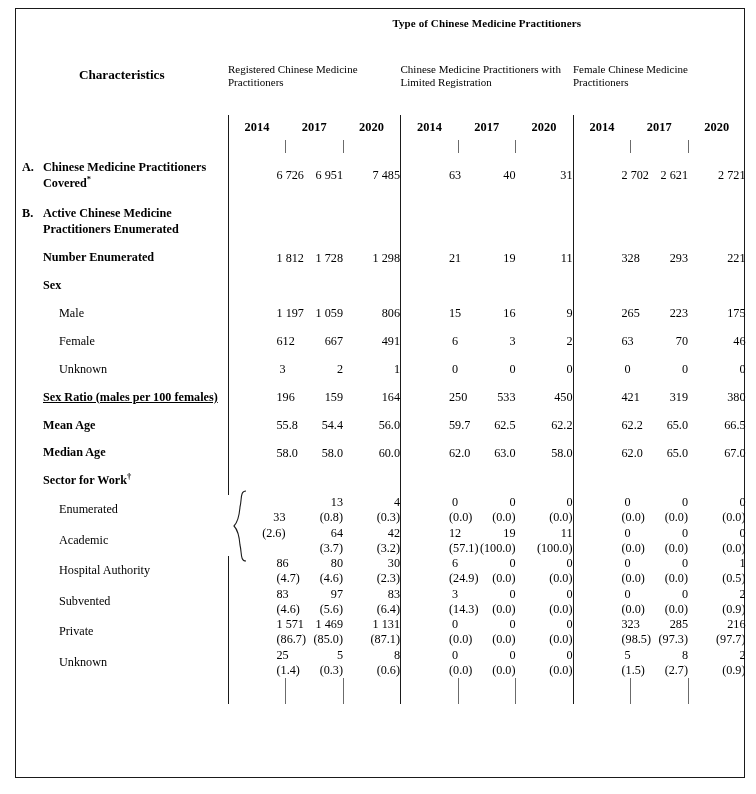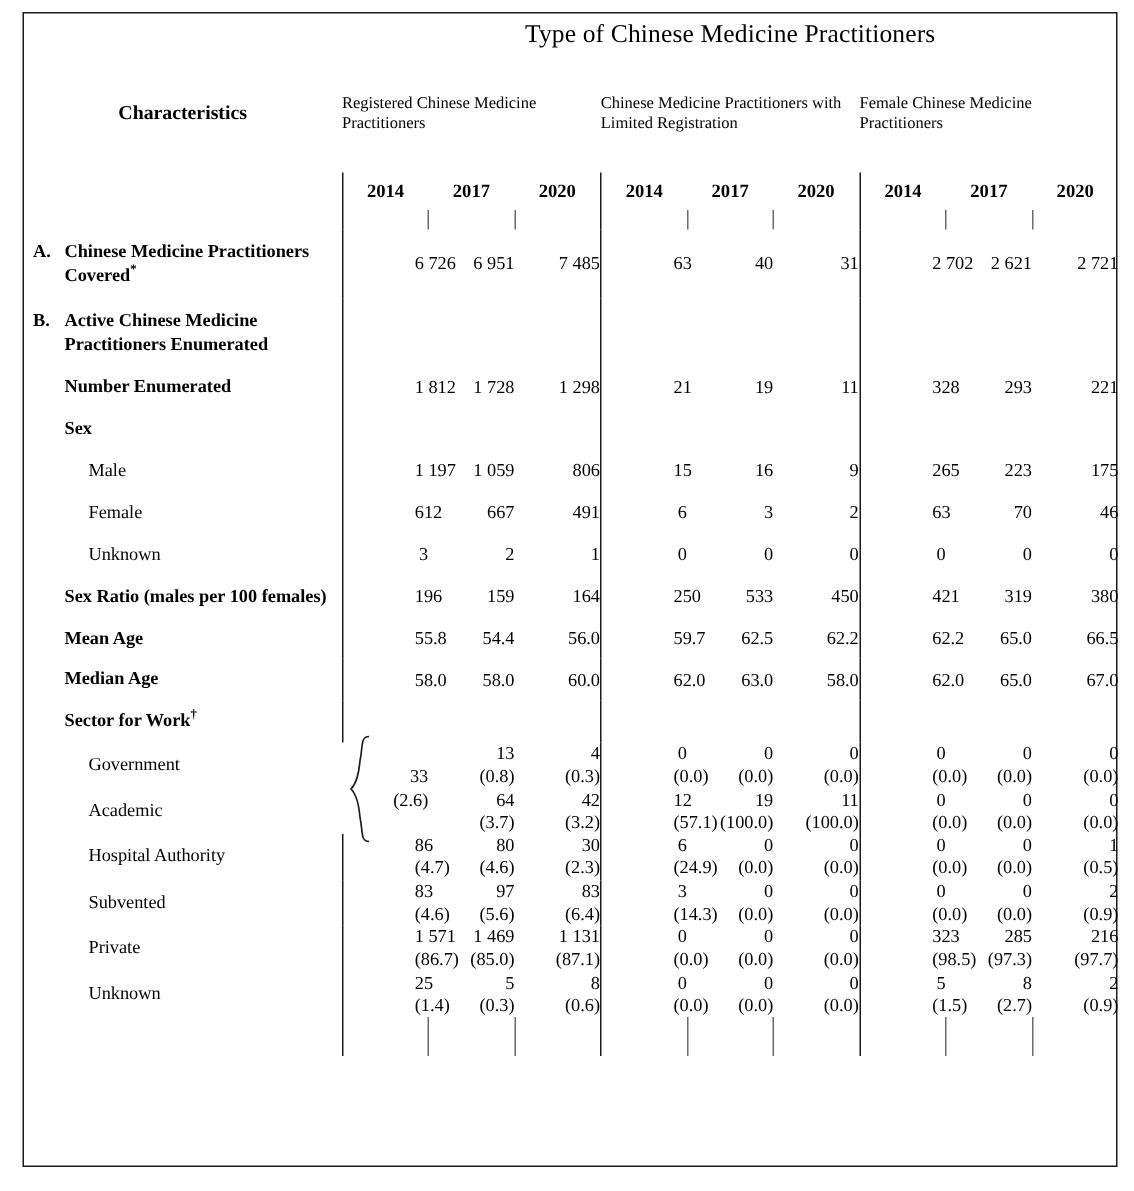--- a/index.html
+++ b/index.html
@@ -38,22 +38,22 @@
     border: 0;
   }
 
   
   col.c-char { width: 212px; }
   col.c-num  { width: 57.5px; }
 
   
   .hdr-type {
     text-align: center;
-    font-weight: normal;
-    font-size: 17px;
+    font-weight: bold;
+    font-size: 11px;
     height: 28px;
     border-bottom: 1.2px solid #1a1a1a;
     border-left: 1.2px solid #1a1a1a;
     letter-spacing: .1px;
   }
   .hdr-char {
     text-align: center;
     font-weight: bold;
     font-size: 13.2px;
     vertical-align: middle;
@@ -282,21 +282,21 @@
           <td class="val">1</td>
           <td class="val grp-start">0</td>
           <td class="val">0</td>
           <td class="val">0</td>
           <td class="val grp-start">0</td>
           <td class="val">0</td>
           <td class="val">0</td>
         </tr>
         <tr>
           <td class="lbl">
-            <div class="lv-1" style="padding-top:6px;padding-bottom:6px;">Sex Ratio (males per 100 females)</div>
+            <div class="lv-1" style="padding-top:6px;padding-bottom:6px;text-decoration:underline;">Sex Ratio (males per 100 females)</div>
           </td>
           <td class="val grp-start">196</td>
           <td class="val">159</td>
           <td class="val">164</td>
           <td class="val grp-start">250</td>
           <td class="val">533</td>
           <td class="val">450</td>
           <td class="val grp-start">421</td>
           <td class="val">319</td>
           <td class="val">380</td>
@@ -338,21 +338,21 @@
           <td class="val"></td>
           <td class="val grp-start"></td>
           <td class="val"></td>
           <td class="val"></td>
           <td class="val grp-start"></td>
           <td class="val"></td>
           <td class="val"></td>
         </tr>
         <tr>
           <td class="lbl">
-            <div class="lv-2" style="padding-top:6px;padding-bottom:6px;">Government</div>
+            <div class="lv-2" style="padding-top:6px;padding-bottom:6px;">Enumerated</div>
           </td>
           <td class="brace-cell" rowspan="2">
             <svg class="brace-svg" viewBox="0 0 16 74" preserveAspectRatio="none">
               <path d="M13 2 C7 2 9 10 7 18 C6 30 3 35 1 37 C3 39 6 44 7 56 C9 64 7 72 13 72" fill="none" stroke="#1a1a1a" stroke-width="1.1"></path>
             </svg>
             <div style="padding-left:18px;"><span>33</span><span class="pct">(2.6)</span></div>
           </td>
           <td class="val"><span>13</span><span class="pct">(0.8)</span></td>
           <td class="val"><span>4</span><span class="pct">(0.3)</span></td>
           <td class="val grp-start"><span>0</span><span class="pct">(0.0)</span></td>

